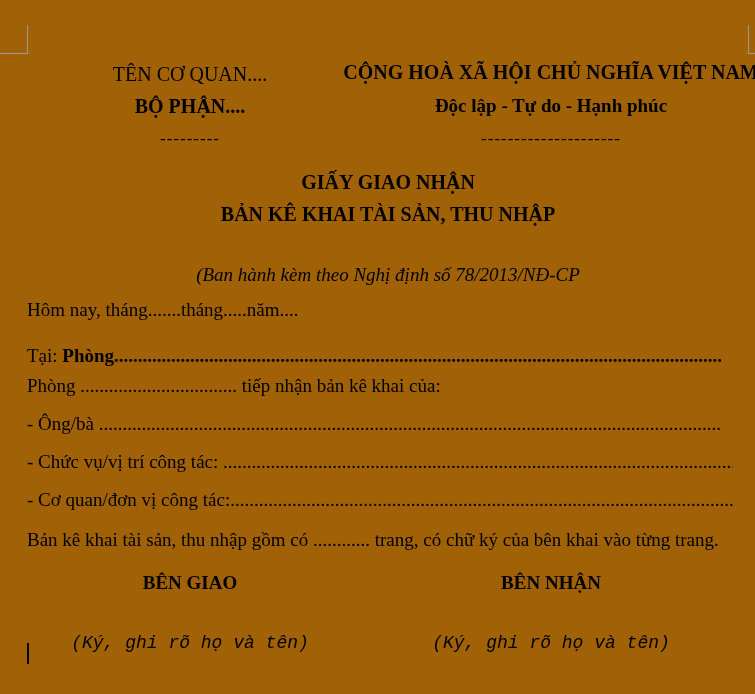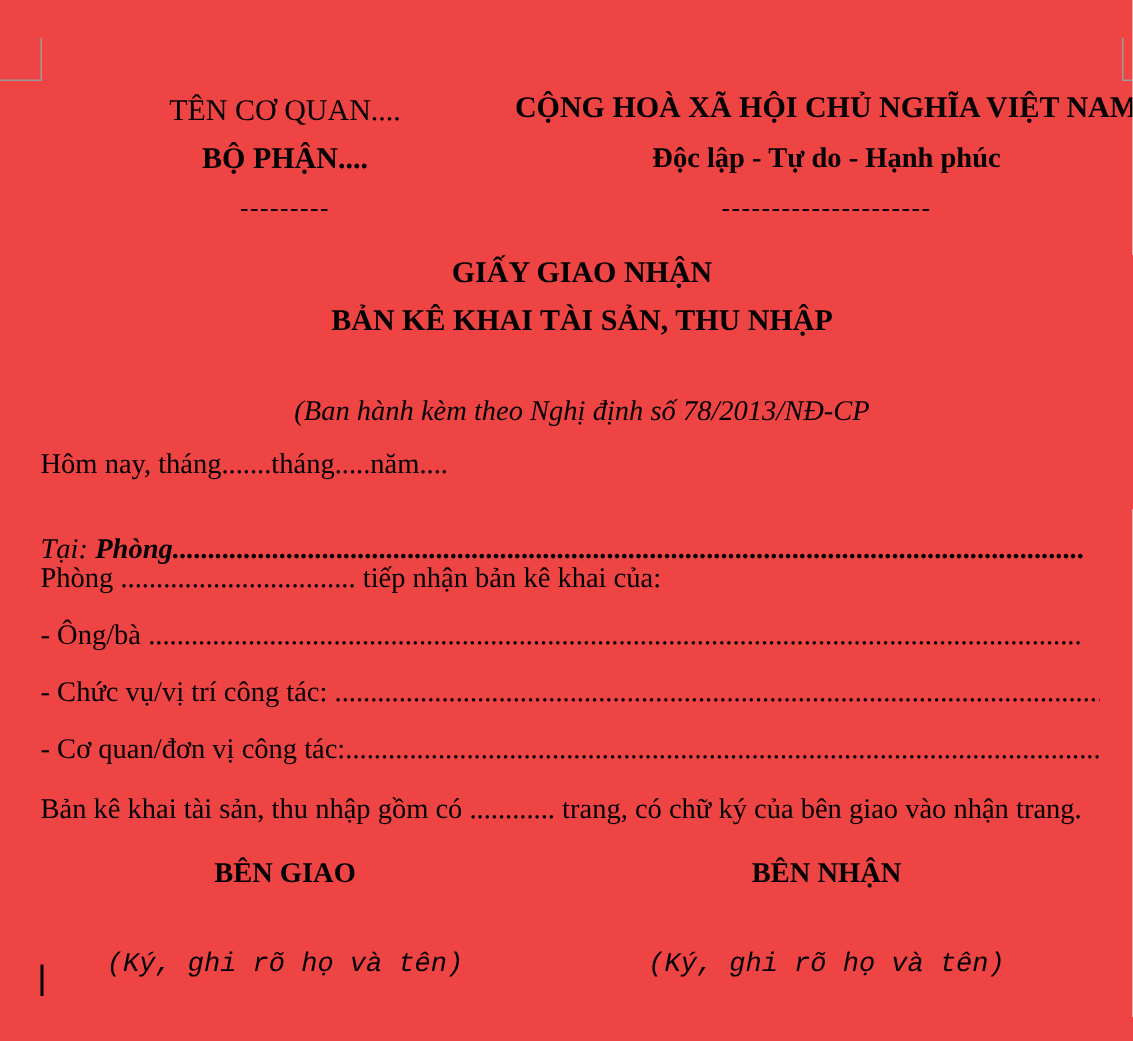--- a/index.html
+++ b/index.html
@@ -11,21 +11,21 @@
   body {
     font-family: "Liberation Serif", "DejaVu Serif", serif;
     color: #000000;
     -webkit-font-smoothing: none;
   }
   #page {
     position: relative;
     width: 755px;
     height: 694px;
     overflow: hidden;
-    background: #ef4444;
+    background: #a16207;
   }
 
   
   .margin-mark {
     position: absolute;
     border-color: #9a9a9a;
     border-style: solid;
     border-width: 0;
   }
   .mark-tl {
@@ -86,21 +86,21 @@
 
   
   #doc-title-1 { left: 388px; top: 172px; }
   #doc-title-2 { left: 388px; top: 204px; }
   #doc-sub-1   { left: 388px; top: 237px; }
   #doc-sub-2   { left: 388px; top: 269px; }
 
   
   .body-line { left: 27px; font-size: 19px; }
   #b-today   { top: 300px; }
-  #b-at      { top: 357px; display: flex; align-items: flex-start; width: 706px; font-style: italic; }
+  #b-at      { top: 346px; display: flex; align-items: flex-start; width: 706px; }
   #b-room    { top: 376px; }
   #b-person  { top: 414px; display: flex; align-items: center; width: 706px; }
   #b-role    { top: 452px; display: flex; align-items: baseline; width: 706px; }
   #b-org     { top: 490px; display: flex; align-items: baseline; width: 706px; }
   #b-pages   { top: 530px; }
 
   
   .dots-fill {
     flex: 1 1 auto;
     overflow: hidden;
@@ -160,21 +160,21 @@
   <div class="line body-line" id="b-role">
     <span class="t-reg">- Chức vụ/vị trí công tác: </span>
     <span class="dots-fill t-reg">...................................................................................................................</span>
   </div>
 
   <div class="line body-line" id="b-org">
     <span class="t-reg">- Cơ quan/đơn vị công tác:</span>
     <span class="dots-fill t-reg">....................................................................................................................</span>
   </div>
 
-  <div class="line body-line t-reg" id="b-pages">Bản kê khai tài sản, thu nhập gồm có ............ trang, có chữ ký của bên giao vào nhận trang.</div>
+  <div class="line body-line t-reg" id="b-pages">Bản kê khai tài sản, thu nhập gồm có ............ trang, có chữ ký của bên khai vào từng trang.</div>
 
   <div class="ctr s19 t-bold" id="sig-left-title">BÊN GIAO</div>
 
   <div class="ctr s18 t-ital" id="sig-left-note">(Ký, ghi rõ họ và tên)</div>
 
   <div class="ctr s19 t-bold" id="sig-right-title">BÊN NHẬN</div>
 
   <div class="ctr s18 t-ital" id="sig-right-note">(Ký, ghi rõ họ và tên)</div>
 
   <div class="caret"></div>

